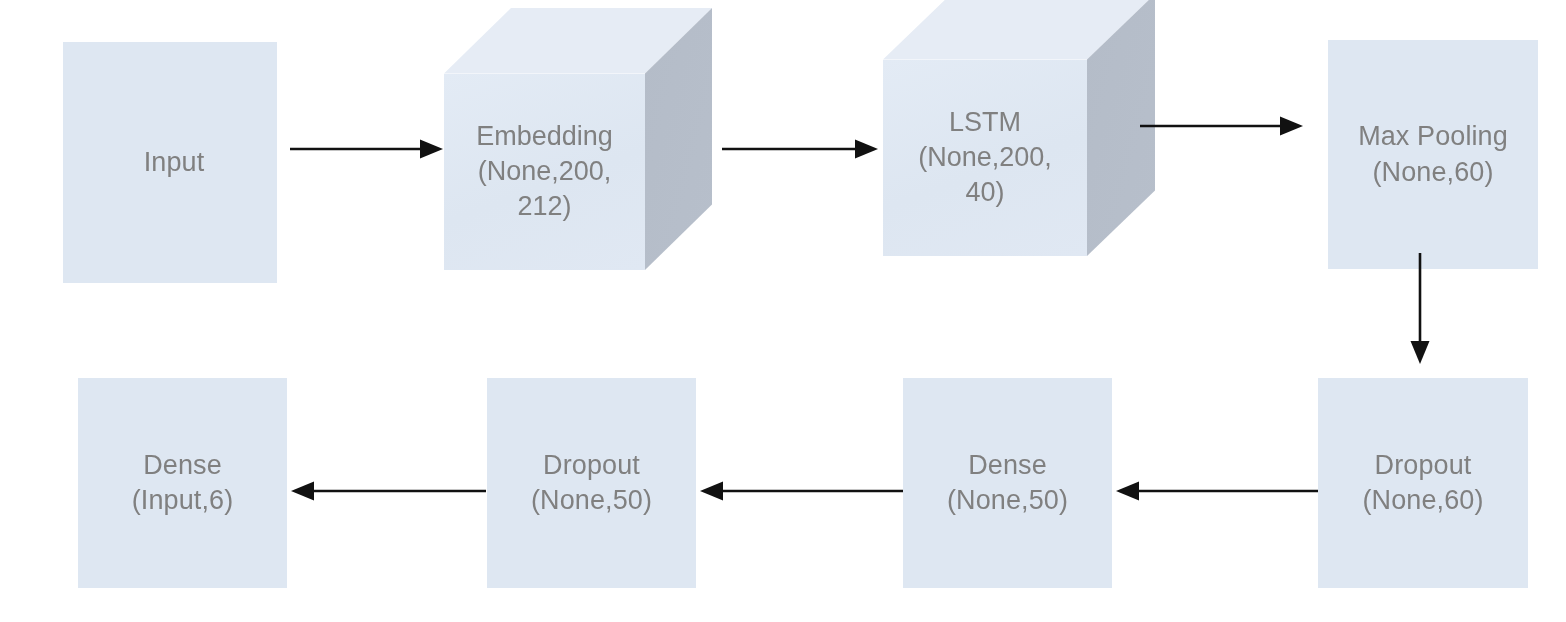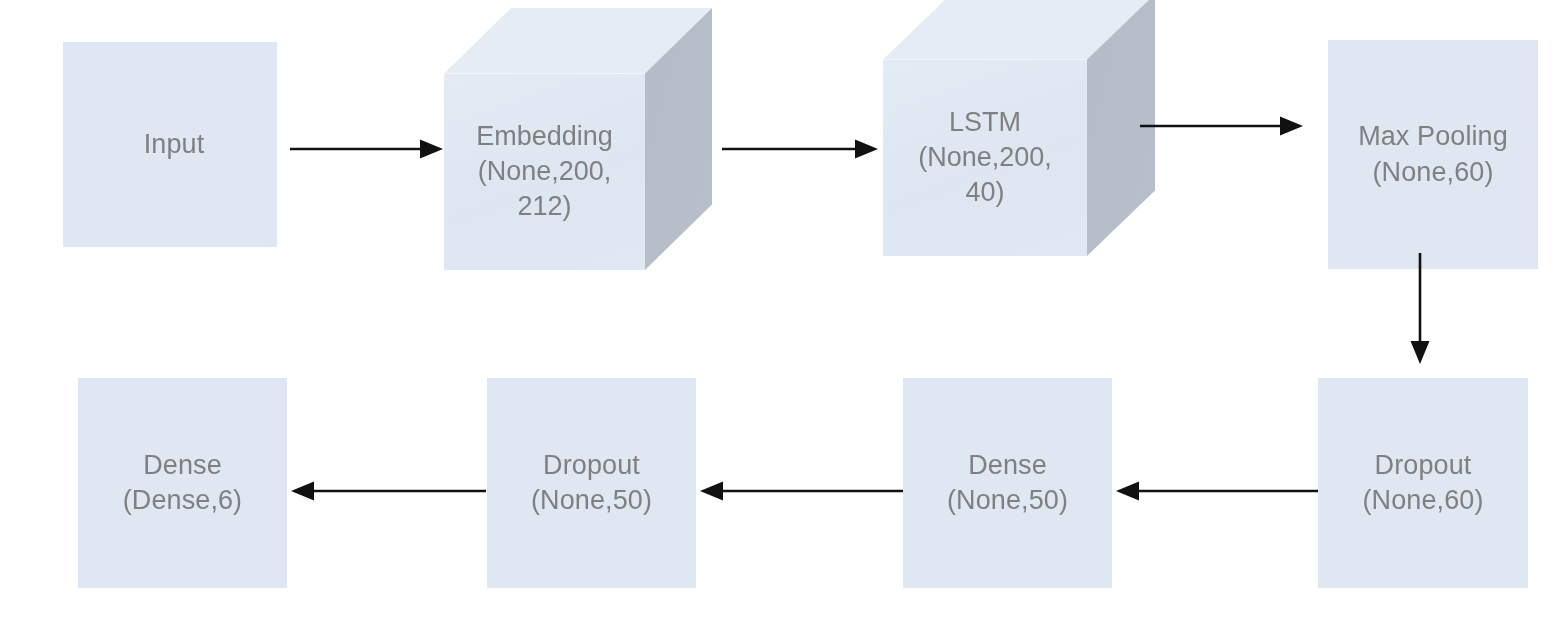--- a/index.html
+++ b/index.html
@@ -74,21 +74,21 @@
   .arrow {
     position: absolute;
   }
   .arrow svg { display: block; overflow: visible; }
 </style>
 </head>
 <body>
 
 <div id="canvas">
 
-  <div class="node-box" style="left:63px; top:42px; width:214px; height:205px;padding-left:8px;">
+  <div class="node-box" style="left:63px; top:42px; width:214px; height:241px;padding-left:8px;">
     <span class="ln">Input</span>
   </div>
 
   <div class="arrow" style="left:290px; top:138px; width:155px; height:22px;">
     <svg width="155" height="22" viewBox="0 0 155 22">
       <line x1="0" y1="11" x2="134" y2="11" stroke="#111111" stroke-width="2.6"></line>
       <polygon points="130,1.5 153,11 130,20.5" fill="#111111"></polygon>
     </svg>
   </div>
 
@@ -133,21 +133,21 @@
 
   <div class="arrow" style="left:1409px; top:253px; width:22px; height:113px;">
     <svg width="22" height="113" viewBox="0 0 22 113">
       <line x1="11" y1="0" x2="11" y2="92" stroke="#111111" stroke-width="2.6"></line>
       <polygon points="1.5,88 11,111 20.5,88" fill="#111111"></polygon>
     </svg>
   </div>
 
   <div class="node-box" style="left:78px; top:378px; width:209px; height:210px;">
     <span class="ln">Dense</span>
-    <span class="ln">(Dense,6)</span>
+    <span class="ln">(Input,6)</span>
   </div>
 
   <div class="arrow" style="left:288px; top:480px; width:198px; height:22px;">
     <svg width="198" height="22" viewBox="0 0 198 22">
       <line x1="22" y1="11" x2="198" y2="11" stroke="#111111" stroke-width="2.6"></line>
       <polygon points="26,1.5 3,11 26,20.5" fill="#111111"></polygon>
     </svg>
   </div>
 
   <div class="node-box" style="left:487px; top:378px; width:209px; height:210px;">

